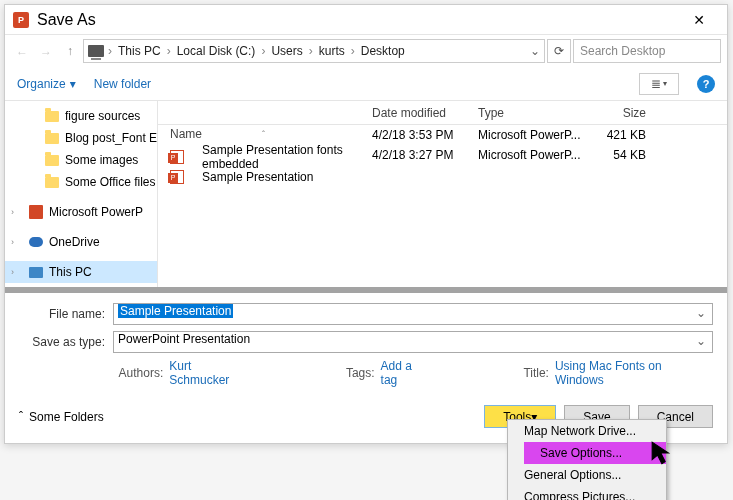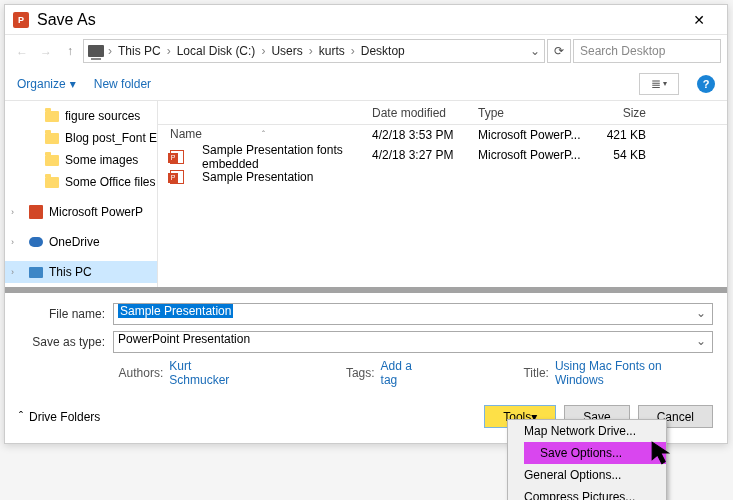--- a/index.html
+++ b/index.html
@@ -205,21 +205,21 @@
       <div class="meta-gap"></div>
       <span class="meta-label">Tags:</span>
       <span class="meta-val">Add a tag</span>
       <div class="meta-gap"></div>
       <span class="meta-label">Title:</span>
       <span class="meta-val">Using Mac Fonts on Windows</span>
     </div>
     <div class="footer">
       <div class="hide-folders">
         <span>ˆ</span>
-        <span>Drive Folders</span>
+        <span>Some Folders</span>
       </div>
       <div class="footer-spacer"></div>
       <div class="btn tools">
         <span>Tools</span>
         <span>▾</span>
       </div>
       <div class="btn">Save</div>
       <div class="btn">Cancel</div>
     </div>
   </div>

